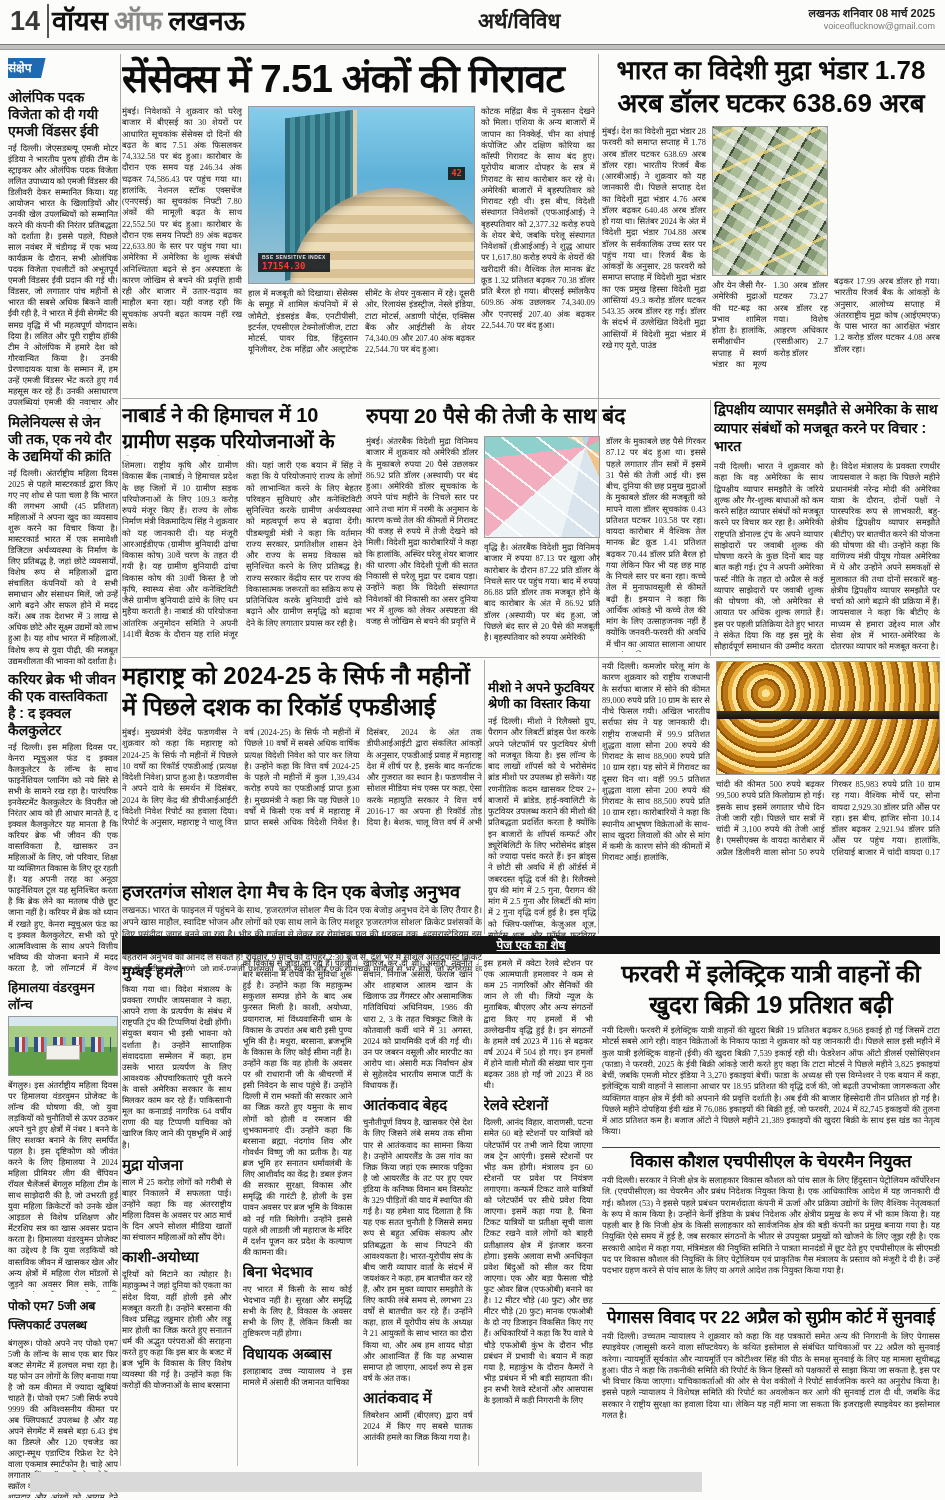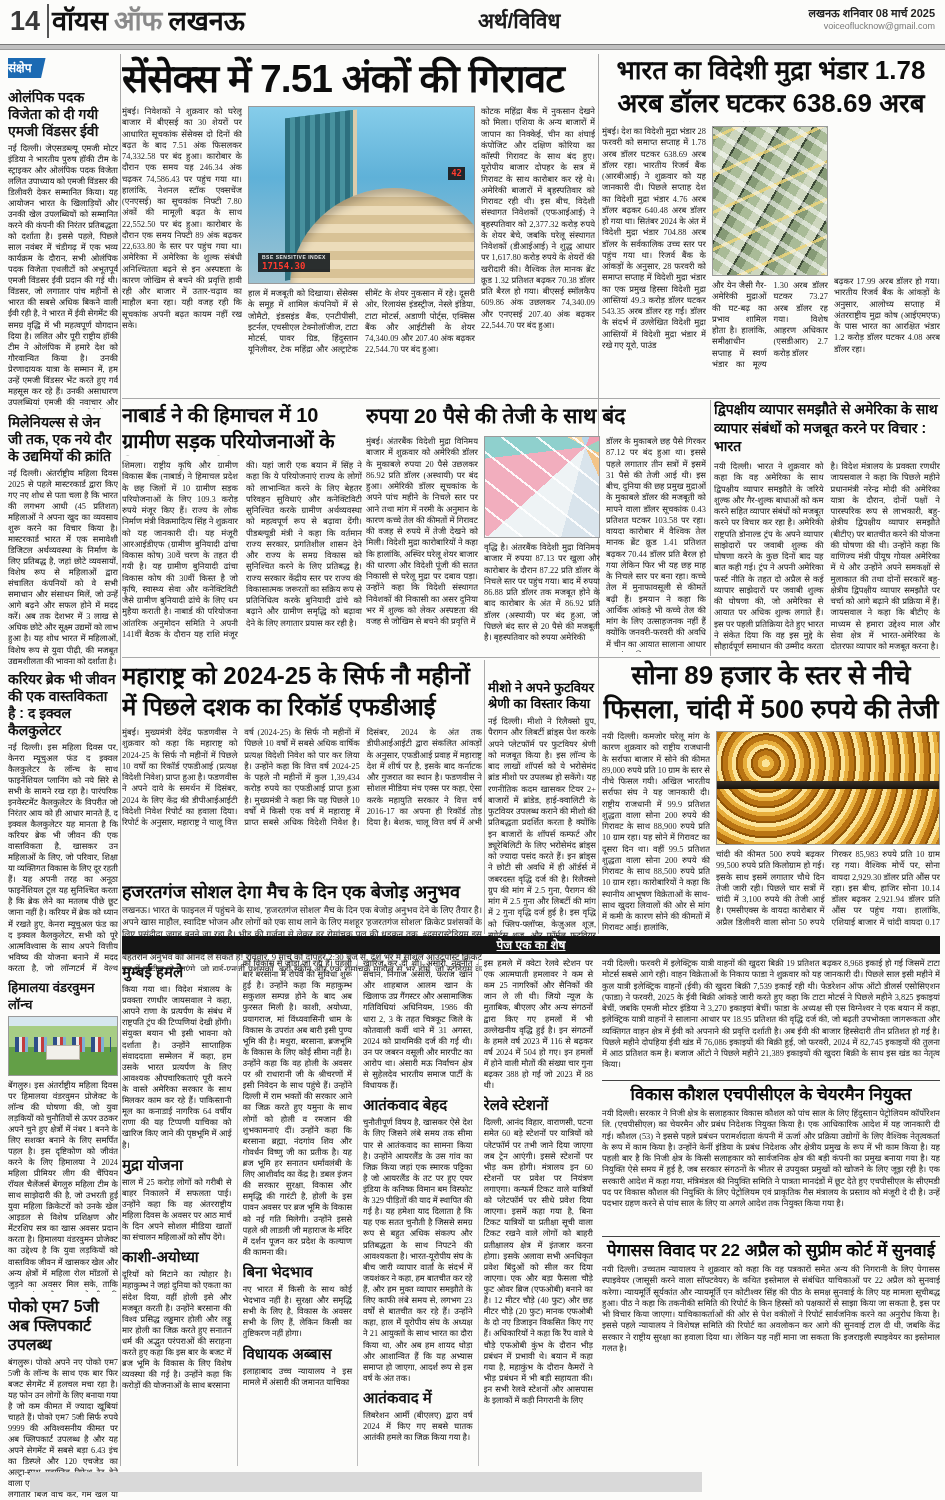--- a/index.html
+++ b/index.html
@@ -118,21 +118,21 @@
     </div>
     <div>
       <div class="brief-h" style="font-size:13px">हिमालया वंडरवुमन लॉन्च</div>
       <div class="photo photo-field" style="height:58px;margin:2px 0 4px">
         <div class="field-people"></div>
         <div class="field-sign"></div>
       </div>
       <div class="brief-b" style="height:212px">बेंगलुरु। इस अंतर्राष्ट्रीय महिला दिवस पर हिमालया वंडरवुमन प्रोजेक्ट के लॉन्च की घोषणा की, जो युवा लड़कियों को चुनौतियों से ऊपर उठकर अपने चुने हुए क्षेत्रों में नंबर 1 बनने के लिए सशक्त बनाने के लिए समर्पित पहल है। इस दृष्टिकोण को जीवंत करने के लिए हिमालया ने 2024 महिला प्रीमियर लीग की चैंपियन रॉयल चैलेंजर्स बेंगलुरु महिला टीम के साथ साझेदारी की है, जो उभरती हुई युवा महिला क्रिकेटरों को उनके खेल आइडल से विशेष प्रशिक्षण और मेंटरशिप सत्र का खास अवसर प्रदान करता है। हिमालया वंडरवुमन प्रोजेक्ट का उद्देश्य है कि युवा लड़कियों को वास्तविक जीवन में खासकर खेल और अन्य क्षेत्रों में महिला रोल मॉडलों से जुड़ने का अवसर मिल सके, ताकि महत्वाकांक्षा और अवसर के बीच की खाई को पाटी जा सके।</div>
     </div>
     <div>
-      <div class="brief-h" style="font-size:16px;line-height:19px">पोको एम7 5जी अब फ्लिपकार्ट उपलब्ध</div>
+      <div class="brief-h" style="font-size:12px;line-height:19px">पोको एम7 5जी अब फ्लिपकार्ट उपलब्ध</div>
       <div class="brief-b" style="height:178px">बंगलुरू। पोको अपने नए पोको एम7 5जी के लॉन्च के साथ एक बार फिर बजट सेगमेंट में हलचल मचा रहा है। यह फोन उन लोगों के लिए बनाया गया है जो कम कीमत में ज्यादा खूबियां चाहते हैं। पोको एम7 5जी सिर्फ रुपये 9999 की अविश्वसनीय कीमत पर अब फ्लिपकार्ट उपलब्ध है और यह अपने सेगमेंट में सबसे बड़ा 6.43 इंच का डिस्प्ले और 120 एचजेड का अल्ट्रा-स्मूथ एडाप्टिव रिफ्रेश रेट देने वाला एकमात्र स्मार्टफोन है। चाहे आप लगातार बिंज वॉच करें, गेम खेलें या स्क्रॉल करते रहें, पोको एम7 5जी एक शानदार और आंखों को आराम देने वाला अनुभव प्रदान करेगा।</div>
     </div>
     
   </aside>
 
   <div class="vline" style="left:120px;top:54px;height:1412px"></div>
   <div class="vline" style="left:598px;top:54px;height:880px"></div>
   <div class="vline" style="left:710px;top:400px;height:256px"></div>
   <div class="vline" style="left:484px;top:660px;height:274px"></div>
   <div class="hline" style="left:122px;top:398px;width:818px"></div>
@@ -201,21 +201,20 @@
     <h1 class="hl">हजरतगंज सोशल देगा मैच के दिन एक बेजोड़ अनुभव</h1>
     <div class="body-txt" style="height:66px;font-size:8.8px">लखनऊ। भारत के फाइनल में पहुंचने के साथ, 'हजरतगंज सोशल' मैच के दिन एक बेजोड़ अनुभव देने के लिए तैयार है। अपने खास माहौल, स्वादिष्ट भोजन और लोगों को एक साथ लाने के लिए मशहूर 'हजरतगंज सोशल' क्रिकेट प्रशंसकों के लिए पसंदीदा जगह बनने जा रहा है। भीड़ की गर्जना से लेकर हर रोमांचक पल की धड़कन तक, #दूसरास्टेडियम इस सीजन के सबसे बड़े मुकाबले के लिए पूरी तरह तैयार है-साथ ही, मेनू में परफेक्ट मैच के साथ, प्रशंसक मैच के दिन बेहतरीन अनुभव का आनंद ले सकते हैं! रविवार, 9 मार्च को दोपहर 2:30 बजे से, देश भर में सोशल आउटपोस्ट क्रिकेट हब में तब्दील हो जाएंगे, जो हाई-एनर्जी प्रशंसकों, बड़ी स्क्रीन और एक रोमांचक माहौल से भरे होंगे, जो स्टेडियम के माहौल को सीधे आपकी टेबल पर लाएंगे।</div>
   </section>
 
   <section class="art meesho">
     <h1 class="hl">मीशो ने अपने फुटवियर श्रेणी का विस्तार किया</h1>
     <div class="body-txt" style="height:236px;margin-top:2px">नई दिल्ली। मीशो ने रिलैक्सो ग्रुप, पैरागन और लिबर्टी ब्रांड्स पेश करके अपने प्लेटफॉर्म पर फुटवियर श्रेणी को मजबूत किया है। इस लॉन्च के बाद लाखों शॉपर्स को ये भरोसेमंद ब्रांड मीशो पर उपलब्ध हो सकेंगे। यह रणनीतिक कदम खासकर टियर 2+ बाजारों में ब्रांडेड, हाई-क्वालिटी के फुटवियर उपलब्ध कराने की मीशो की प्रतिबद्धता प्रदर्शित करता है क्योंकि इन बाजारों के शॉपर्स कम्फर्ट और ड्यूरेबिलिटी के लिए भरोसेमंद ब्रांड्स को ज्यादा पसंद करते हैं। इन ब्रांड्स ने छोटी सी अवधि में ही ऑर्डर्स में जबरदस्त वृद्धि दर्ज की है। रिलैक्सो ग्रुप की मांग में 2.5 गुना, पैरागन की मांग में 2.5 गुना और लिबर्टी की मांग में 2 गुना वृद्धि दर्ज हुई है। इस वृद्धि को फ्लिप-फ्लॉप्स, केज़ुअल शूज़, स्पोर्ट्स शूज़, और फॉर्मल फुटवियर जैसे स्टाइल्स की बढ़ती मांग से तेजी मिली है।</div>
   </section>
 
   <section class="art gold">
-    <h1 class="hl">सोना 89 हजार के स्तर से नीचे फिसला, चांदी में 500 रुपये की तेजी</h1>
     <div class="cols" style="height:200px;margin-top:3px">
       <div class="body-txt" style="flex:0 0 108px">नयी दिल्ली। कमजोर घरेलू मांग के कारण शुक्रवार को राष्ट्रीय राजधानी के सर्राफा बाजार में सोने की कीमत 89,000 रुपये प्रति 10 ग्राम के स्तर से नीचे फिसल गयी। अखिल भारतीय सर्राफा संघ ने यह जानकारी दी। राष्ट्रीय राजधानी में 99.9 प्रतिशत शुद्धता वाला सोना 200 रुपये की गिरावट के साथ 88,900 रुपये प्रति 10 ग्राम रहा। यह सोने में गिरावट का दूसरा दिन था। वहीं 99.5 प्रतिशत शुद्धता वाला सोना 200 रुपये की गिरावट के साथ 88,500 रुपये प्रति 10 ग्राम रहा। कारोबारियों ने कहा कि स्थानीय आभूषण विक्रेताओं के साथ-साथ खुदरा लिवालों की ओर से मांग में कमी के कारण सोने की कीमतों में गिरावट आई। हालांकि,</div>
       <div style="flex:1;overflow:hidden">
         <div class="photo photo-gold" style="height:112px;margin-bottom:4px">
           <div class="gold-rod"></div>
         </div>
         <div class="body-txt" style="height:82px;column-count:2;column-gap:7px"><span>चांदी की कीमत 500 रुपये बढ़कर 99,500 रुपये प्रति किलोग्राम हो गई। इसके साथ इसमें लगातार चौथे दिन तेजी जारी रही। पिछले चार सत्रों में चांदी में 3,100 रुपये की तेजी आई है। एमसीएक्स के वायदा कारोबार में अप्रैल डिलीवरी वाला सोना 50 रुपये गिरकर 85,983 रुपये</span> <span>प्रति 10 ग्राम रह गया। वैश्विक मोर्चे पर, सोना वायदा 2,929.30 डॉलर प्रति औंस पर रहा। इस बीच, हाजिर सोना 10.14 डॉलर बढ़कर 2,921.94 डॉलर प्रति औंस पर पहुंच गया। हालांकि, एशियाई बाजार में चांदी वायदा 0.17 प्रतिशत गिरकर 33.28 डॉलर प्रति औंस रहा।</span></div>
       </div>
     </div>
   </section>
@@ -247,20 +246,21 @@
     </div>
     <div class="bcol">
       <div class="bb">इस हमले में क्वेटा रेलवे स्टेशन पर एक आत्मघाती हमलावर ने कम से कम 25 नागरिकों और सैनिकों की जान ले ली थी। जियो न्यूज के मुताबिक, बीएलए और अन्य संगठनों द्वारा किए गए हमलों में भी उल्लेखनीय वृद्धि हुई है। इन संगठनों के हमले वर्ष 2023 में 116 से बढ़कर वर्ष 2024 में 504 हो गए। इन हमलों में होने वाली मौतों की संख्या चार गुना बढ़कर 388 हो गई जो 2023 में 88 थी।</div>
       <div class="bh">रेलवे स्टेशनों</div>
       <div class="bb">दिल्ली, आनंद विहार, वाराणसी, पटना समेत 60 बड़े स्टेशनों पर यात्रियों को प्लेटफॉर्म पर तभी जाने दिया जाएगा जब ट्रेन आएंगी। इससे स्टेशनों पर भीड़ कम होगी। मंत्रालय इन 60 स्टेशनों पर प्रवेश पर नियंत्रण लगाएगा। कन्फर्म टिकट वाले यात्रियों को प्लेटफॉर्म पर सीधे प्रवेश दिया जाएगा। इसमें कहा गया है, बिना टिकट यात्रियों या प्रतीक्षा सूची वाला टिकट रखने वाले लोगों को बाहरी प्रतीक्षालय क्षेत्र में इंतजार करना होगा। इसके अलावा सभी अनधिकृत प्रवेश बिंदुओं को सील कर दिया जाएगा। एक और बड़ा फैसला चौड़े फुट ओवर ब्रिज (एफओबी) बनाने का है। 12 मीटर चौड़े (40 फुट) और छह मीटर चौड़े (20 फुट) मानक एफओबी के दो नए डिजाइन विकसित किए गए हैं। अधिकारियों ने कहा कि रैंप वाले ये चौड़े एफओबी कुंभ के दौरान भीड़ प्रबंधन में प्रभावी थे। बयान में कहा गया है, महाकुंभ के दौरान कैमरों ने भीड़ प्रबंधन में भी बड़ी सहायता की। इन सभी रेलवे स्टेशनों और आसपास के इलाकों में कड़ी निगरानी के लिए</div>
     </div>
   </div>
 
   <div class="rightbottom">
     <section class="ev">
+      <h1 class="hl">फरवरी में इलेक्ट्रिक यात्री वाहनों की खुदरा बिक्री 19 प्रतिशत बढ़ी</h1>
       <div class="body-txt" style="height:116px">नयी दिल्ली। फरवरी में इलेक्ट्रिक यात्री वाहनों की खुदरा बिक्री 19 प्रतिशत बढ़कर 8,968 इकाई हो गई जिसमें टाटा मोटर्स सबसे आगे रही। वाहन विक्रेताओं के निकाय फाडा ने शुक्रवार को यह जानकारी दी। पिछले साल इसी महीने में कुल यात्री इलेक्ट्रिक वाहनों (ईवी) की खुदरा बिक्री 7,539 इकाई रही थी। फेडरेशन ऑफ ऑटो डीलर्स एसोसिएशन (फाडा) ने फरवरी, 2025 के ईवी बिक्री आंकड़े जारी करते हुए कहा कि टाटा मोटर्स ने पिछले महीने 3,825 इकाइयां बेचीं, जबकि एमजी मोटर इंडिया ने 3,270 इकाइयां बेचीं। फाडा के अध्यक्ष सी एस विग्नेश्वर ने एक बयान में कहा, इलेक्ट्रिक यात्री वाहनों ने सालाना आधार पर 18.95 प्रतिशत की वृद्धि दर्ज की, जो बढ़ती उपभोक्ता जागरूकता और व्यक्तिगत वाहन क्षेत्र में ईवी को अपनाने की प्रवृत्ति दर्शाती है। अब ईवी की बाजार हिस्सेदारी तीन प्रतिशत हो गई है। पिछले महीने दोपहिया ईवी खंड में 76,086 इकाइयों की बिक्री हुई, जो फरवरी, 2024 में 82,745 इकाइयों की तुलना में आठ प्रतिशत कम है। बजाज ऑटो ने पिछले महीने 21,389 इकाइयों की खुदरा बिक्री के साथ इस खंड का नेतृत्व किया।</div>
     </section>
     <section class="rb-sec">
       <h1 class="hl">विकास कौशल एचपीसीएल के चेयरमैन नियुक्त</h1>
       <div class="body-txt" style="height:122px">नयी दिल्ली। सरकार ने निजी क्षेत्र के सलाहकार विकास कौशल को पांच साल के लिए हिंदुस्तान पेट्रोलियम कॉर्पोरेशन लि. (एचपीसीएल) का चेयरमैन और प्रबंध निदेशक नियुक्त किया है। एक आधिकारिक आदेश में यह जानकारी दी गई। कौशल (53) ने इससे पहले प्रबंधन परामर्शदाता कंपनी में ऊर्जा और प्रक्रिया उद्योगों के लिए वैश्विक नेतृत्वकर्ता के रूप में काम किया है। उन्होंने केर्नी इंडिया के प्रबंध निदेशक और क्षेत्रीय प्रमुख के रूप में भी काम किया है। यह पहली बार है कि निजी क्षेत्र के किसी सलाहकार को सार्वजनिक क्षेत्र की बड़ी कंपनी का प्रमुख बनाया गया है। यह नियुक्ति ऐसे समय में हुई है, जब सरकार संगठनों के भीतर से उपयुक्त प्रमुखों को खोजने के लिए जूझ रही है। एक सरकारी आदेश में कहा गया, मंत्रिमंडल की नियुक्ति समिति ने पात्रता मानदंडों में छूट देते हुए एचपीसीएल के सीएमडी पद पर विकास कौशल की नियुक्ति के लिए पेट्रोलियम एवं प्राकृतिक गैस मंत्रालय के प्रस्ताव को मंजूरी दे दी है। उन्हें पदभार ग्रहण करने से पांच साल के लिए या अगले आदेश तक नियुक्त किया गया है।</div>
     </section>
     <section class="rb-sec">
       <h1 class="hl">पेगासस विवाद पर 22 अप्रैल को सुप्रीम कोर्ट में सुनवाई</h1>
       <div class="body-txt" style="height:138px">नयी दिल्ली। उच्चतम न्यायालय ने शुक्रवार को कहा कि वह पत्रकारों समेत अन्य की निगरानी के लिए पेगासस स्पाइवेयर (जासूसी करने वाला सॉफ्टवेयर) के कथित इस्तेमाल से संबंधित याचिकाओं पर 22 अप्रैल को सुनवाई करेगा। न्यायमूर्ति सूर्यकांत और न्यायमूर्ति एन कोटीश्वर सिंह की पीठ के समक्ष सुनवाई के लिए यह मामला सूचीबद्ध हुआ। पीठ ने कहा कि तकनीकी समिति की रिपोर्ट के किन हिस्सों को पक्षकारों से साझा किया जा सकता है, इस पर भी विचार किया जाएगा। याचिकाकर्ताओं की ओर से पेश वकीलों ने रिपोर्ट सार्वजनिक करने का अनुरोध किया है। इससे पहले न्यायालय ने विशेषज्ञ समिति की रिपोर्ट का अवलोकन कर आगे की सुनवाई टाल दी थी, जबकि केंद्र सरकार ने राष्ट्रीय सुरक्षा का हवाला दिया था। लेकिन यह नहीं माना जा सकता कि इजराइली स्पाइवेयर का इस्तेमाल गलत है।</div>
     </section>

